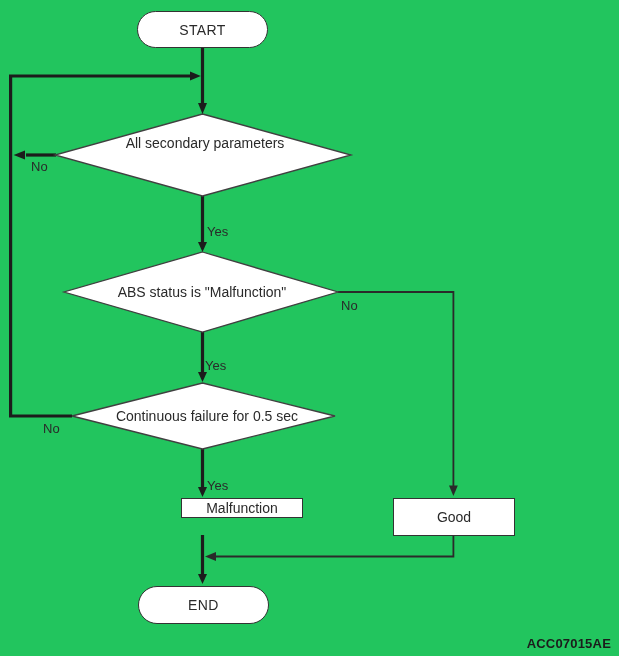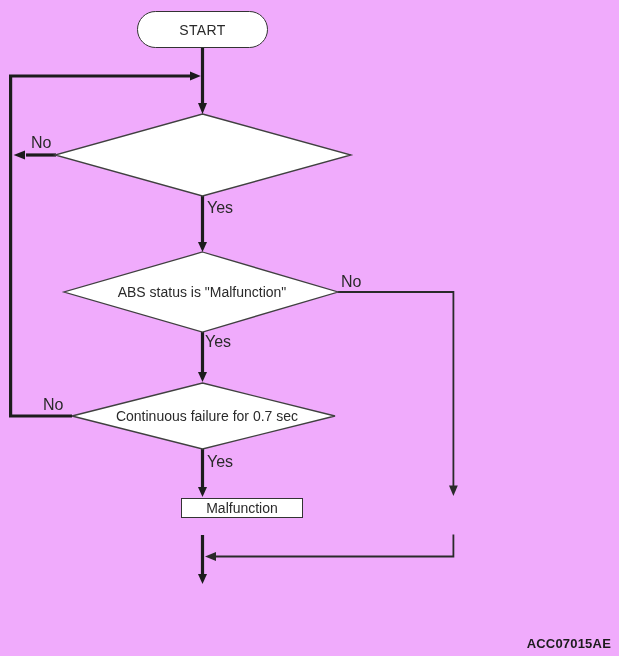--- a/index.html
+++ b/index.html
@@ -4,21 +4,21 @@
 <style>
   html, body {
     margin: 0;
     padding: 0;
     background: #ffffff;
   }
   .canvas {
     position: relative;
     width: 619px;
     height: 656px;
-    background: #f0abfc;
+    background: #22c55e;
     font-family: "Liberation Sans", sans-serif;
     color: #2a2a2a;
     overflow: hidden;
   }
   .layer {
     position: absolute;
     left: 0;
     top: 0;
   }
   .node {
@@ -45,24 +45,25 @@
     font-size: 14px;
     line-height: 19px;
     color: #2a2a2a;
   }
   #d1-text { left: 95px; top: 134px; }
   #d2-text { left: 92px; top: 283px; }
   #d3-text { left: 97px; top: 407px; }
 
   .blabel {
     position: absolute;
-    font-size: 16px;
+    font-size: 13px;
     line-height: 15px;
     color: #2a2a2a;
     white-space: nowrap;
+    margin-top: 24px;
   }
   #no1-label  { left: 31px;  top: 135px; }
   #yes1-label { left: 207px; top: 200px; }
   #no2-label  { left: 341px; top: 274px; }
   #yes2-label { left: 205px; top: 334px; }
   #no3-label  { left: 43px;  top: 397px; }
   #yes3-label { left: 207px; top: 454px; }
 
   #figure-code {
     position: absolute;
@@ -114,36 +115,43 @@
     </g>
     <g fill="#2a2a2a" stroke="none">
       <polygon points="449,485.5 457.8,485.5 453.4,496"></polygon>
       <polygon points="216,552 216,561 205,556.5"></polygon>
     </g>
   </svg>
 
   <div class="node stadium" id="start-node">
     <span>START</span>
   </div>
+  <div class="node stadium" id="end-node">
+    <span>END</span>
+  </div>
 
   <div class="dtext" id="d1-text">
+    <div>All secondary parameters</div>
   </div>
   <div class="dtext" id="d2-text">
     <div>ABS status is "Malfunction"</div>
   </div>
   <div class="dtext" id="d3-text">
-    <div>Continuous failure for 0.7 sec</div>
+    <div>Continuous failure for 0.5 sec</div>
   </div>
 
   <div class="blabel" id="no1-label">No</div>
   <div class="blabel" id="yes1-label">Yes</div>
   <div class="blabel" id="no2-label">No</div>
   <div class="blabel" id="yes2-label">Yes</div>
   <div class="blabel" id="no3-label">No</div>
   <div class="blabel" id="yes3-label">Yes</div>
 
   <div class="node" id="malfunction-node">
     <span>Malfunction</span>
   </div>
+  <div class="node" id="good-node">
+    <span>Good</span>
+  </div>
 
   <div id="figure-code">ACC07015AE</div>
 
 </div>
 
 </body></html>

